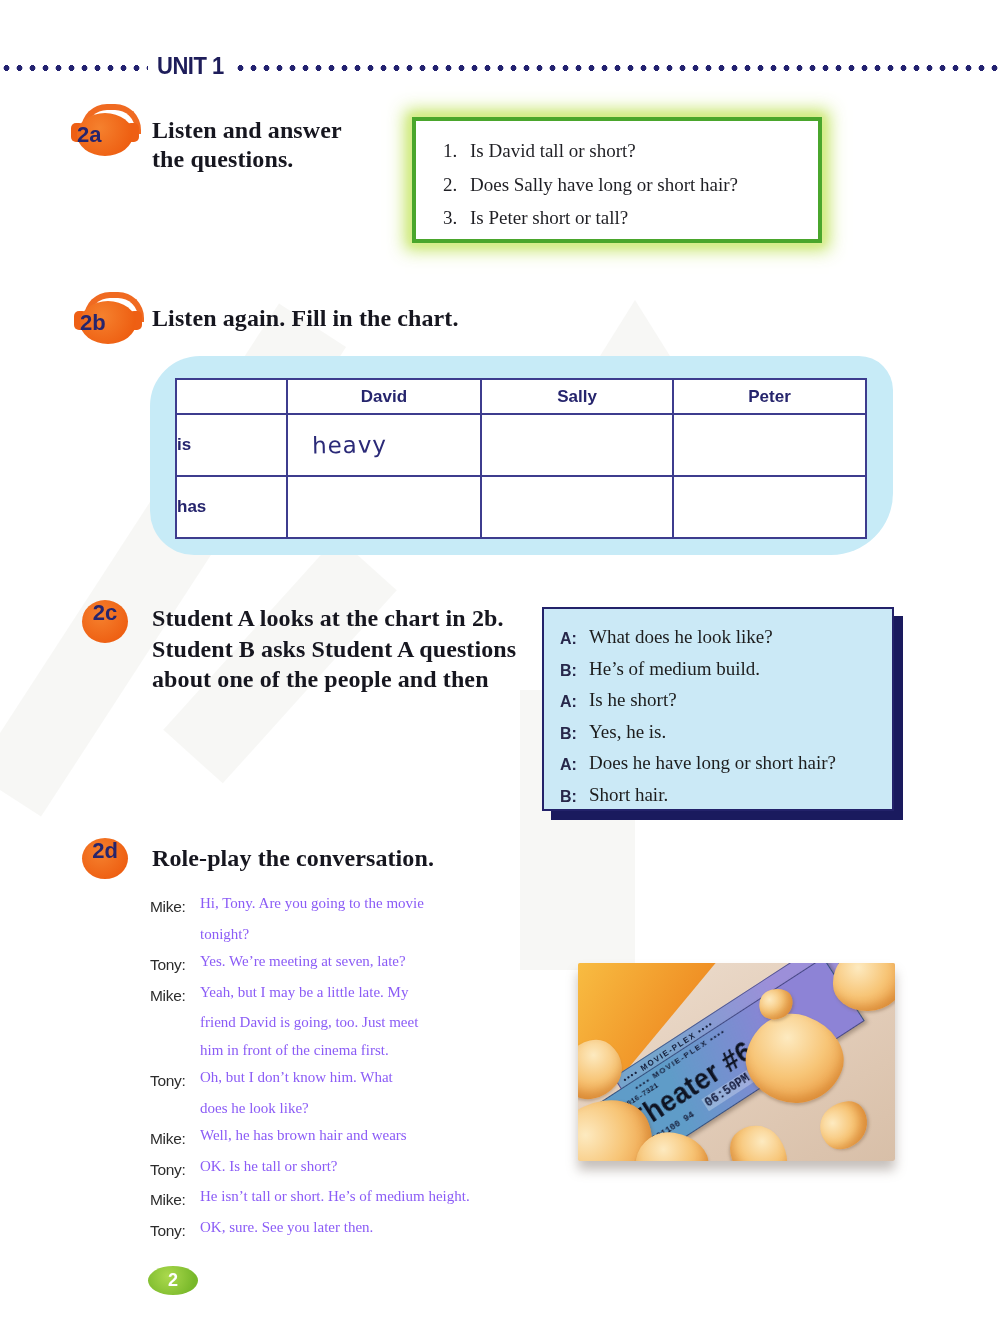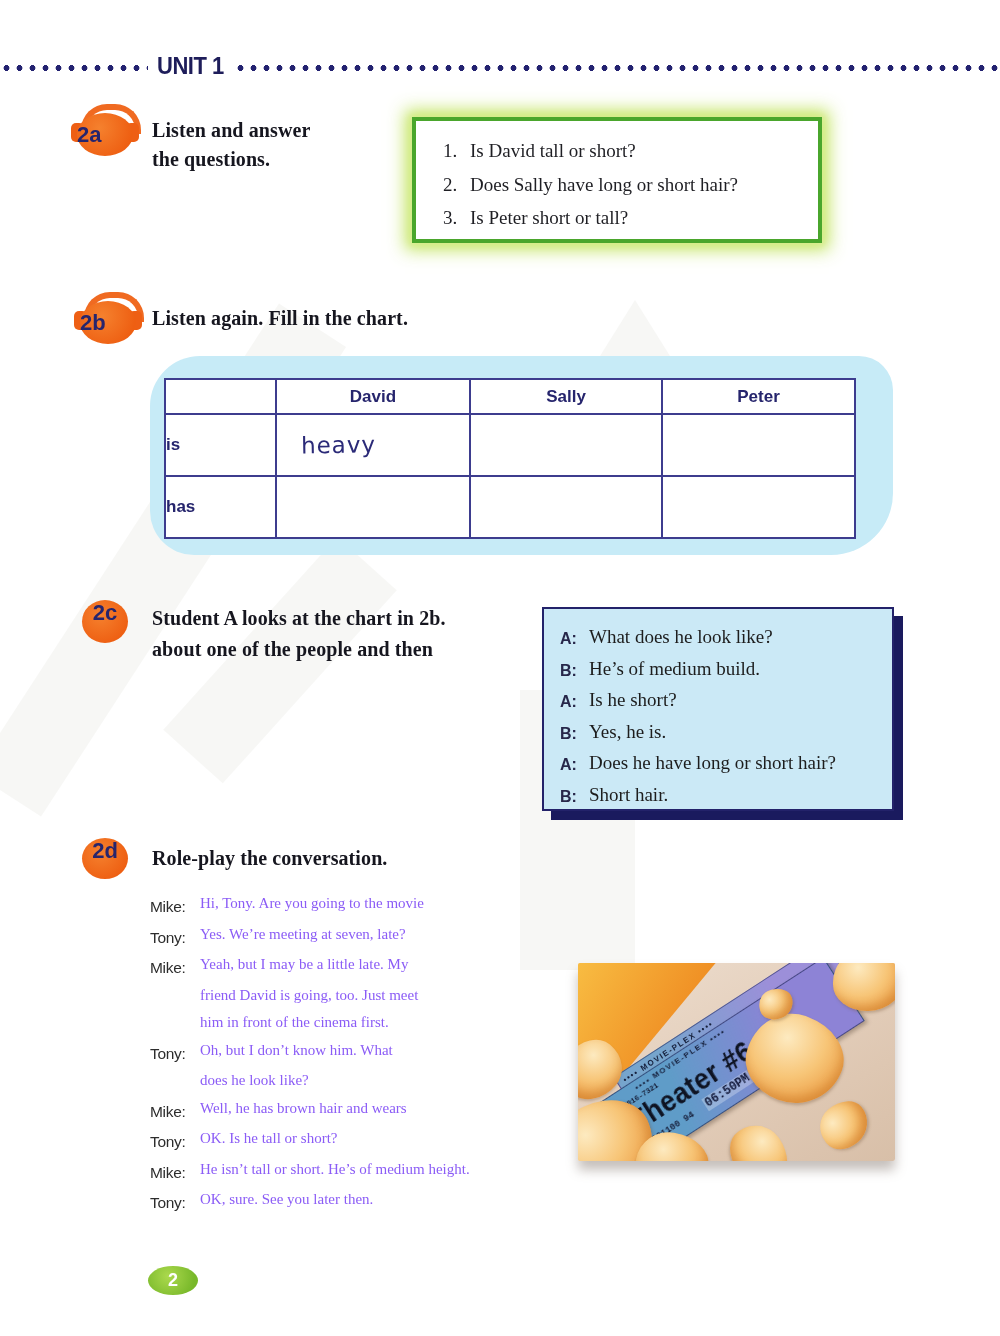--- a/index.html
+++ b/index.html
@@ -37,37 +37,37 @@
     position:absolute;width:46px;height:43px;border-radius:50%;
     background:radial-gradient(circle at 40% 35%, #f5812e, #ee5f12 75%);
     display:flex;justify-content:center;
   }
   .badge-text{
     font-family:"Liberation Sans",sans-serif;font-weight:bold;font-size:22px;
     color:#26256d;transform:scaleY(1.04);
   }
   
   .h-title{
-    position:absolute;font-weight:bold;font-size:20px;color:#16161f;
+    position:absolute;font-weight:bold;font-size:24px;color:#16161f;
     line-height:29px;letter-spacing:0.1px;
   }
   
   .green-box{
     position:absolute;left:412px;top:117px;width:410px;height:126px;
     background:#ffffff;border:4px solid #4aa62c;box-sizing:border-box;
     box-shadow:0 0 6px 2px #d9ee8e, 0 0 16px 7px rgba(186,224,74,.85);
     padding:13px 0 0 27px;
   }
   .q-row{display:grid;grid-template-columns:27px auto;line-height:33.5px;font-size:19px;color:#1f1f24;}
   
   .blue-panel{
     position:absolute;left:150px;top:356px;width:743px;height:199px;
     background:#c7ebf7;border-radius:50px 34px 62px 44px;
   }
-  table.chart{border-collapse:collapse;position:absolute;left:164px;top:378px;background:#404040;}
+  table.chart{border-collapse:collapse;position:absolute;left:175px;top:378px;background:#404040;}
   table.chart td, table.chart th{
     border:2px solid #3d3c8e;padding:0;margin:0;background:#ffffff;
     font-family:"Liberation Sans",sans-serif;color:#26256d;
   }
   table.chart th{font-size:17px;font-weight:bold;text-align:center;height:33px;}
   table.chart td{height:60px;vertical-align:middle;}
   td.rowlab{font-size:17px;font-weight:bold;padding-left:22px;}
   td.fillcell span{
     font-family:"DejaVu Sans",sans-serif;font-size:23px;color:#2b2a78;
     letter-spacing:1px;display:inline-block;transform:rotate(-1deg);padding-left:24px;
@@ -217,20 +217,21 @@
     <td></td>
   </tr>
 </tbody>
   </table>
 
 <div class="circle-badge" style="left:82px;top:600px;">
   <span class="badge-text">2c</span>
 </div>
 <div class="h-title" style="left:152px;top:603px;line-height:30.5px;">
   <div>Student A looks at the chart in 2b.</div>
+  <div>Student B asks Student A questions</div>
   <div>about one of the people and then</div>
 </div>
 <div class="blue-box">
   <div class="ab-row">
     <span class="spk">A:</span>
     <span class="txt">What does he look like?</span>
   </div>
   <div class="ab-row">
     <span class="spk">B:</span>
     <span class="txt">He’s of medium build.</span>
@@ -255,20 +256,24 @@
 
 <div class="circle-badge" style="left:82px;top:838px;height:41px;">
   <span class="badge-text">2d</span>
 </div>
 <div class="h-title" style="left:152px;top:844px;">Role-play the conversation.</div>
 
 <div class="dlg">
   <div class="dlg-row">
       <span class="spk">Mike:</span>
       <span class="txt">Hi, Tony. Are you going to the movie</span>
+    </div>
+  <div class="dlg-row">
+      <span class="spk"></span>
+      <span class="txt">tonight?</span>
     </div>
   <div class="dlg-row">
       <span class="spk">Tony:</span>
       <span class="txt">Yes. We’re meeting at seven, late?</span>
     </div>
   <div class="dlg-row">
       <span class="spk">Mike:</span>
       <span class="txt">Yeah, but I may be a little late. My</span>
     </div>
   <div class="dlg-row">

